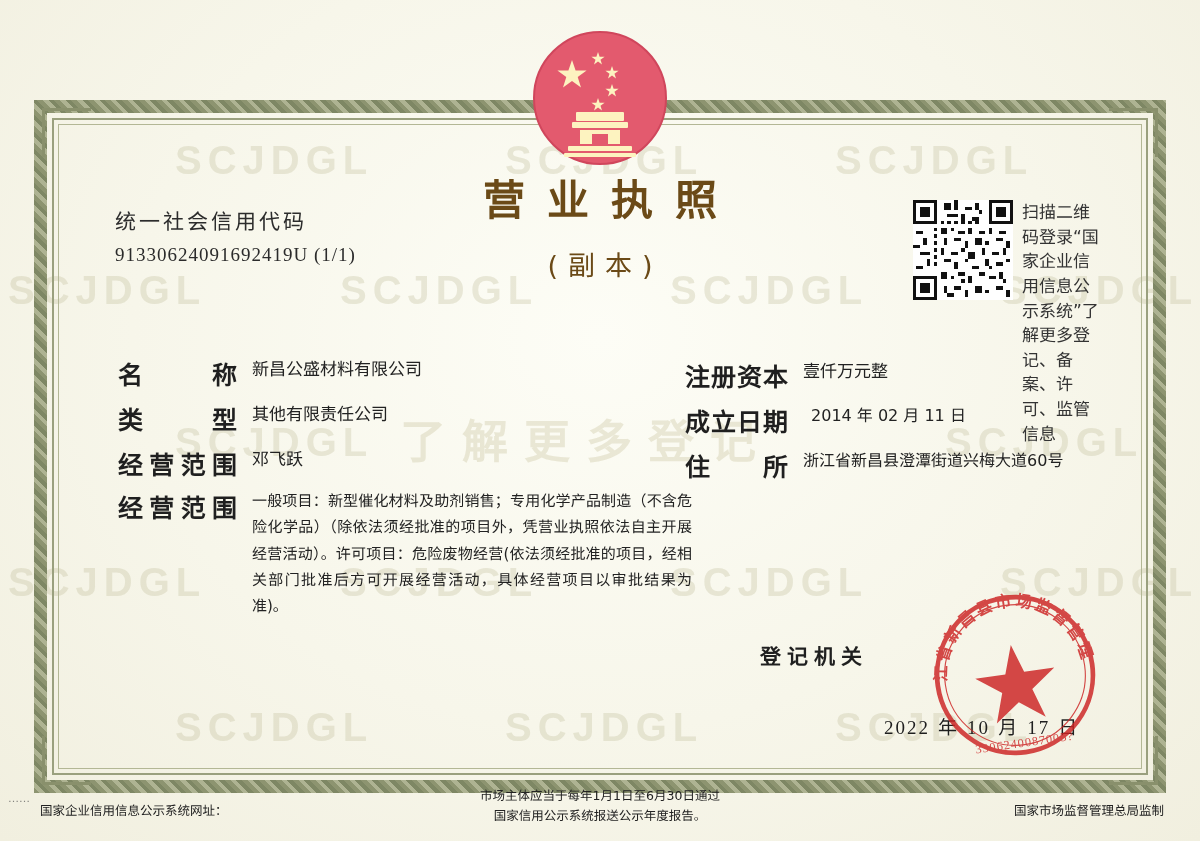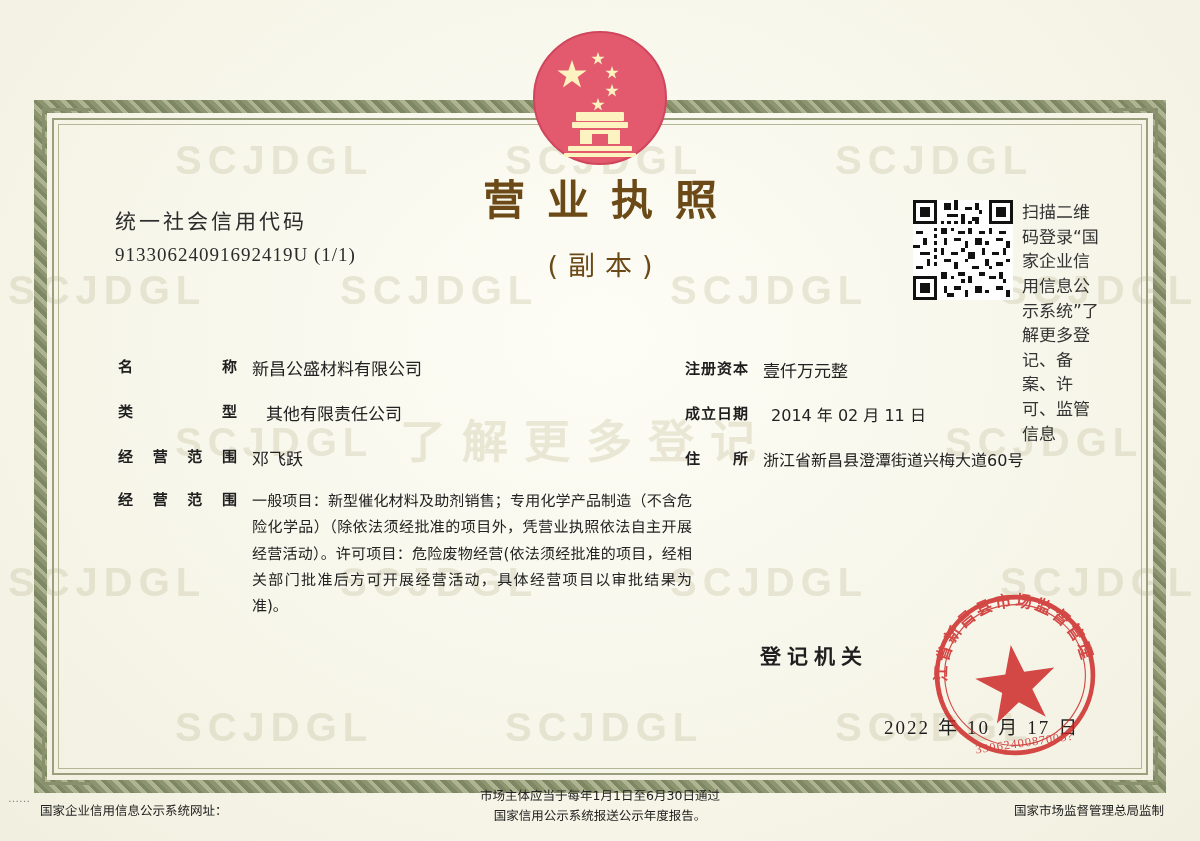--- a/index.html
+++ b/index.html
@@ -113,33 +113,33 @@
   #qr-note{
     width:80px;
     font-family:"DejaVu Sans","Liberation Sans",sans-serif;
     font-size:17px;line-height:1.45;color:#333;
   }
 
   
   .field{position:absolute;display:flex;align-items:flex-start;}
   .f-label{
     font-family:"DejaVu Sans","Liberation Sans",sans-serif;
-    font-size:15px;color:#1f1f1f;font-weight:700;
+    font-size:25px;color:#1f1f1f;font-weight:700;
     letter-spacing:1px;white-space:nowrap;
   }
   .f-label.sp5{width:120px;display:inline-block;text-align:justify;text-align-last:justify;}
   .f-value{
     font-family:"DejaVu Sans","Liberation Sans",sans-serif;
     font-size:16px;color:#222;line-height:1.7;
   }
 
   #f-name{left:118px;top:355px;}
   #f-name .f-value{margin-left:14px;font-size:17px;}
   #f-type{left:118px;top:400px;}
-  #f-type .f-value{margin-left:28px;font-size:17px;}
+  #f-type .f-value{margin-left:14px;font-size:17px;}
   #f-rep{left:118px;top:445px;}
   #f-rep .f-value{margin-left:14px;font-size:17px;}
   #f-scope{left:118px;top:488px;}
   #f-scope .f-value{margin-left:14px;width:440px;text-align:justify;font-size:15px;line-height:1.75;}
 
   #f-capital{left:685px;top:357px;}
   #f-capital .f-value{margin-left:14px;font-size:17px;}
   #f-date{left:685px;top:402px;gap:8px;}
   #f-date .f-value{margin-left:14px;font-size:16px;}
   #f-addr{left:685px;top:447px;}

